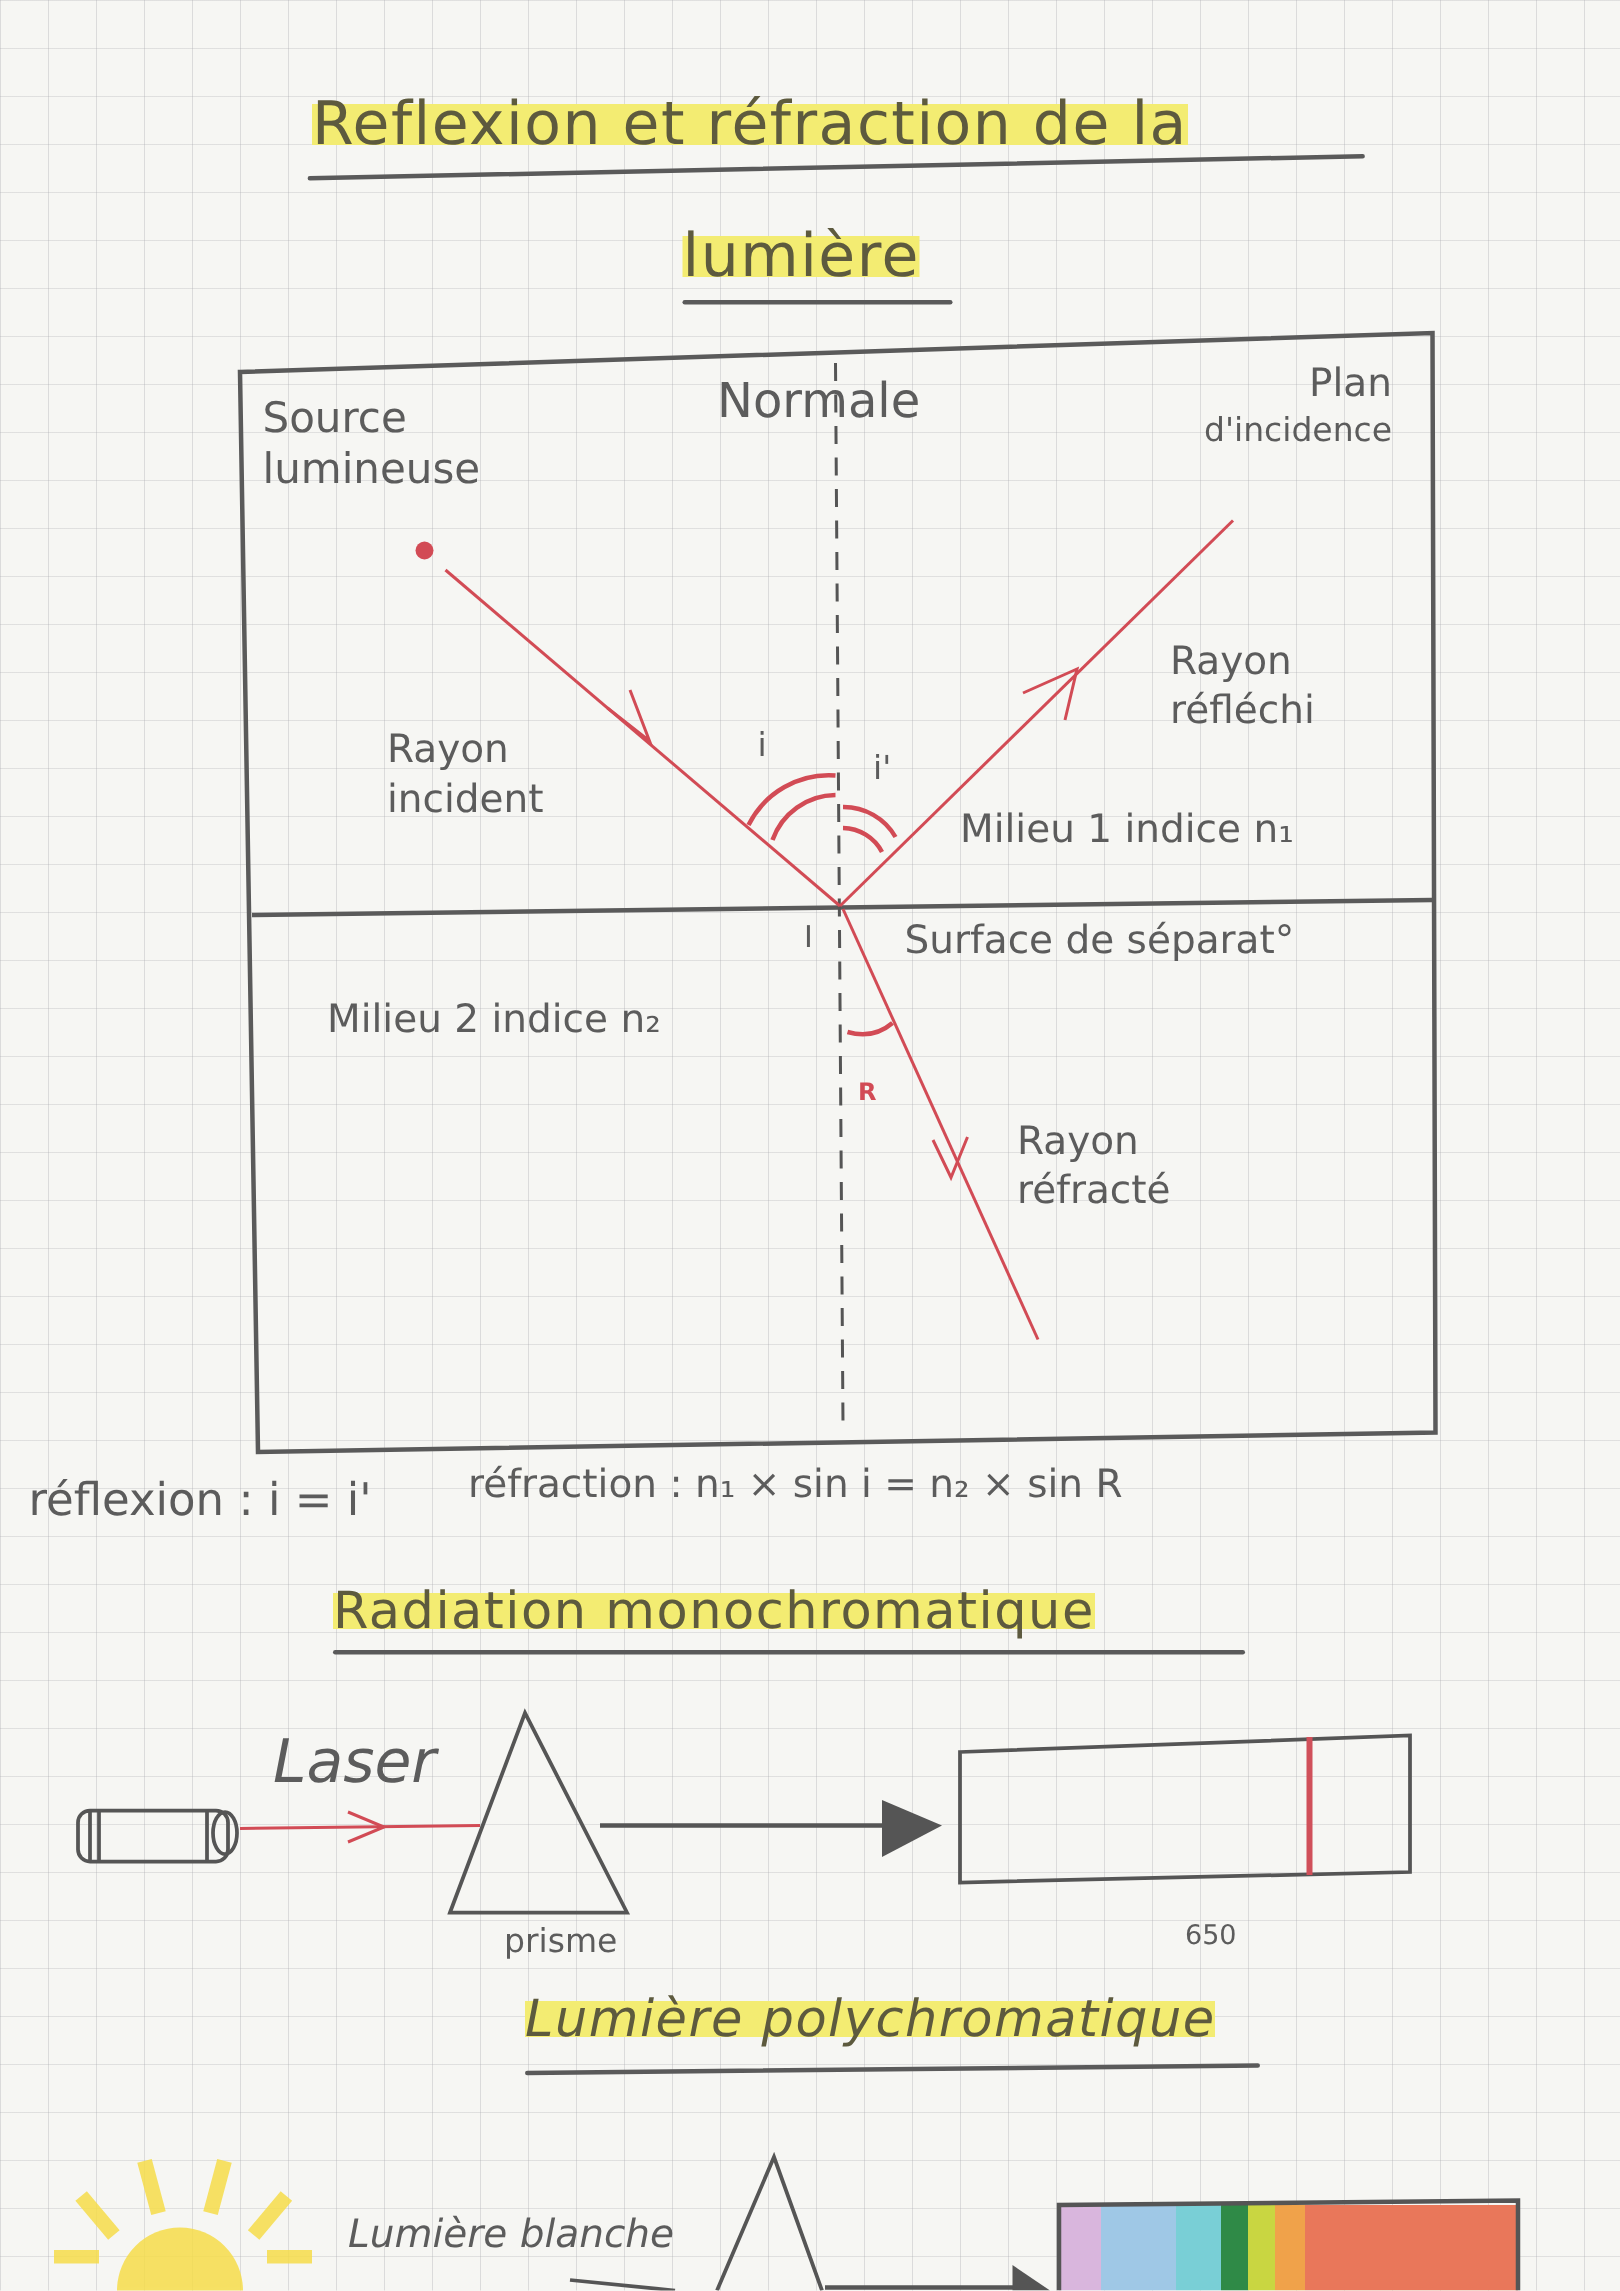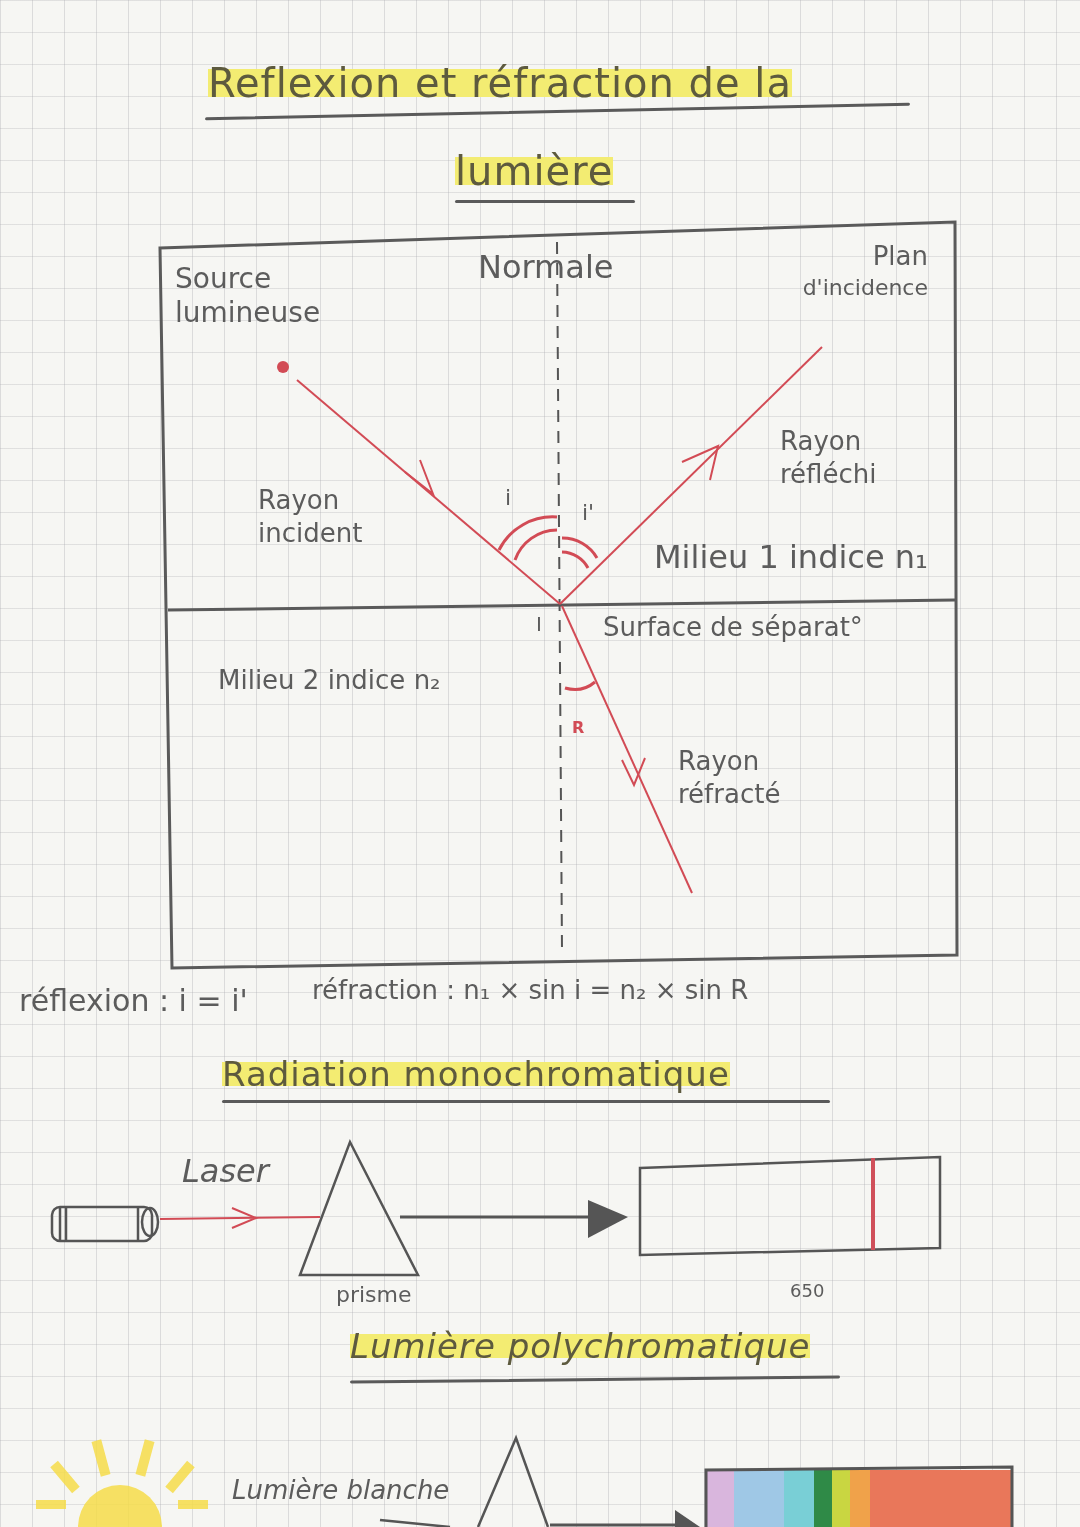--- a/index.html
+++ b/index.html
@@ -108,38 +108,38 @@
 <div class="hw" style="left:258px;top:484px;font-size:26px;line-height:1.25;">
   <div>Rayon</div>
   <div>incident</div>
 </div>
 <div class="hw" style="left:780px;top:425px;font-size:26px;line-height:1.25;">
   <div>Rayon</div>
   <div>réfléchi</div>
 </div>
 <div class="hw" style="left:505px;top:485px;font-size:22px;">i</div>
 <div class="hw" style="left:582px;top:500px;font-size:22px;">i'</div>
-<div class="hw" style="left:654px;top:538px;font-size:32px;">Milieu 1 indice n₁</div>
+<div class="hw" style="left:640px;top:538px;font-size:26px;">Milieu 1 indice n₁</div>
 <div class="hw" style="left:536px;top:612px;font-size:20px;">I</div>
 <div class="hw" style="left:603px;top:612px;font-size:26px;">Surface de séparat°</div>
 <div class="hw" style="left:218px;top:665px;font-size:26px;">Milieu 2 indice n₂</div>
 <div class="hw" style="left:572px;top:718px;font-size:16px;color:#d24b55;font-weight:bold;">R</div>
 <div class="hw" style="left:678px;top:745px;font-size:26px;line-height:1.25;">
   <div>Rayon</div>
   <div>réfracté</div>
 </div>
 
 <div class="hw" style="left:19px;top:983px;font-size:30px;">réflexion : i = i'</div>
 <div class="hw" style="left:312px;top:975px;font-size:26px;">réfraction : n₁ × sin i = n₂ × sin R</div>
 
 <div class="title" style="left:222px;top:1054px;font-size:34px;">
   <span class="hl">Radiation monochromatique</span>
 </div>
 <div class="ul" style="left:222px;top:1100px;width:608px;"></div>
-<div class="hw" style="left:182px;top:1152px;font-size:32px;font-style:italic;text-align:right;">Laser</div>
+<div class="hw" style="left:182px;top:1152px;font-size:40px;font-style:italic;text-align:right;">Laser</div>
 <div class="hw" style="left:300px;top:1282px;font-size:22px;margin-left:36px;">prisme</div>
 <div class="hw" style="left:790px;top:1252px;font-size:18px;margin-top:28px;">650</div>
 
 <div class="title" style="left:350px;top:1326px;font-size:34px;font-style:italic;">
   <span class="hl">Lumière polychromatique</span>
 </div>
 <div class="ul" style="left:350px;top:1378px;width:490px;transform:rotate(-0.6deg);"></div>
 <div class="hw" style="left:232px;top:1475px;font-size:26px;font-style:italic;text-align:center;">Lumière blanche</div>
 
 </body></html>

